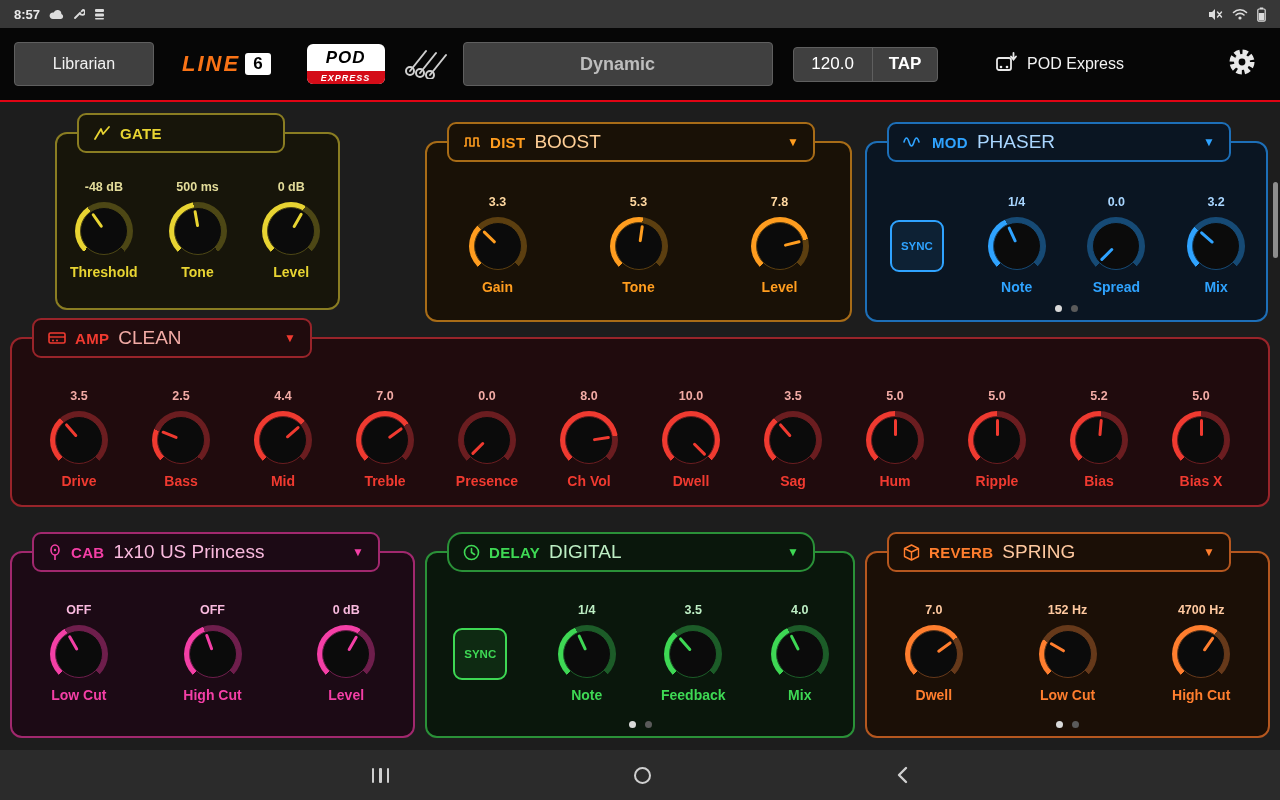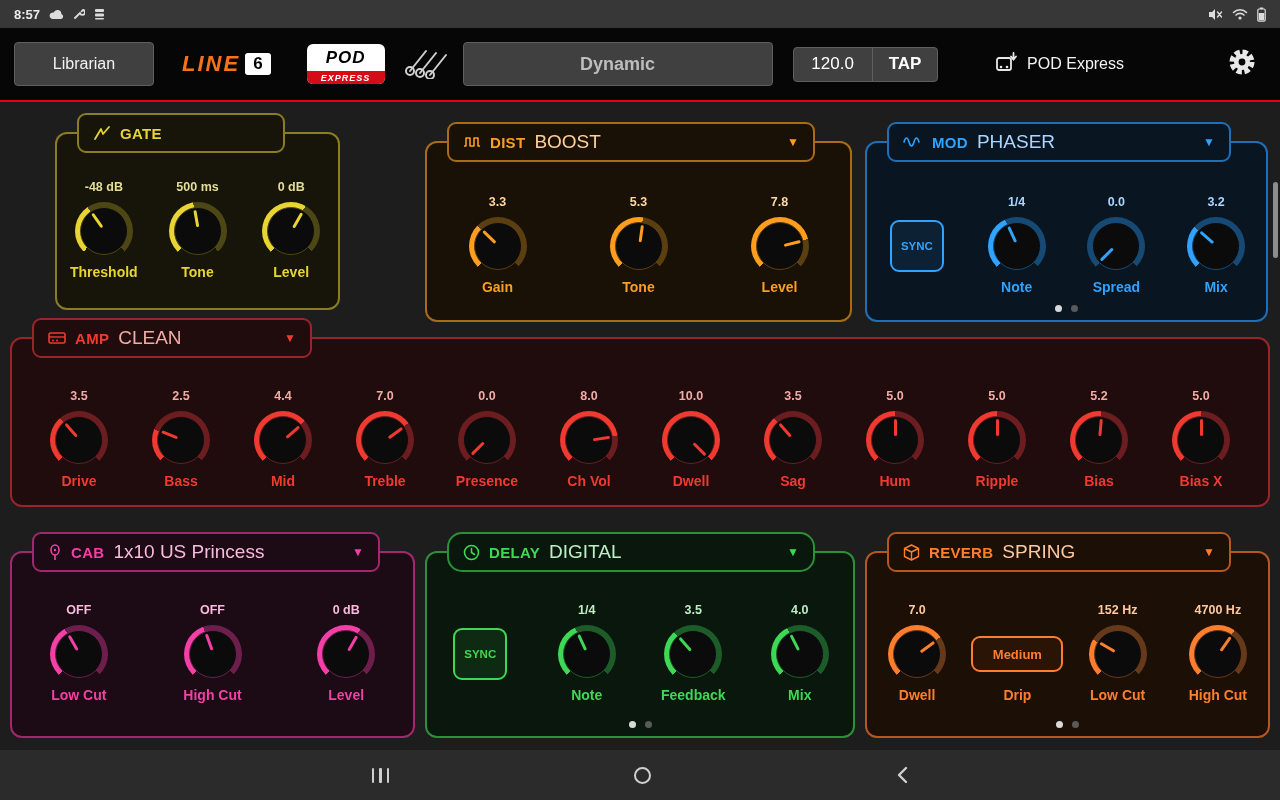--- a/index.html
+++ b/index.html
@@ -606,27 +606,20 @@
             <div class="knob">
               <div class="ring" style="background:conic-gradient(from 225deg, var(--c) 0deg 189deg, var(--dim) 189deg 270deg, transparent 270deg 360deg)"></div>
               <div class="kbody"></div>
               <div class="kptr" style="transform:rotate(54deg)">
                 <i></i>
               </div>
             </div>
             <div class="klabel">Dwell</div>
           </div>
           <div class="kcell">
-            <div class="kvalue">&nbsp;</div>
-            <div class="ctrlslot">
-              <div class="cbtn wide">Medium</div>
-            </div>
-            <div class="klabel">Drip</div>
-          </div>
-          <div class="kcell">
             <div class="kvalue">152 Hz</div>
             <div class="knob">
               <div class="ring" style="background:conic-gradient(from 225deg, var(--c) 0deg 75deg, var(--dim) 75deg 270deg, transparent 270deg 360deg)"></div>
               <div class="kbody"></div>
               <div class="kptr" style="transform:rotate(-60deg)">
                 <i></i>
               </div>
             </div>
             <div class="klabel">Low Cut</div>
           </div>

